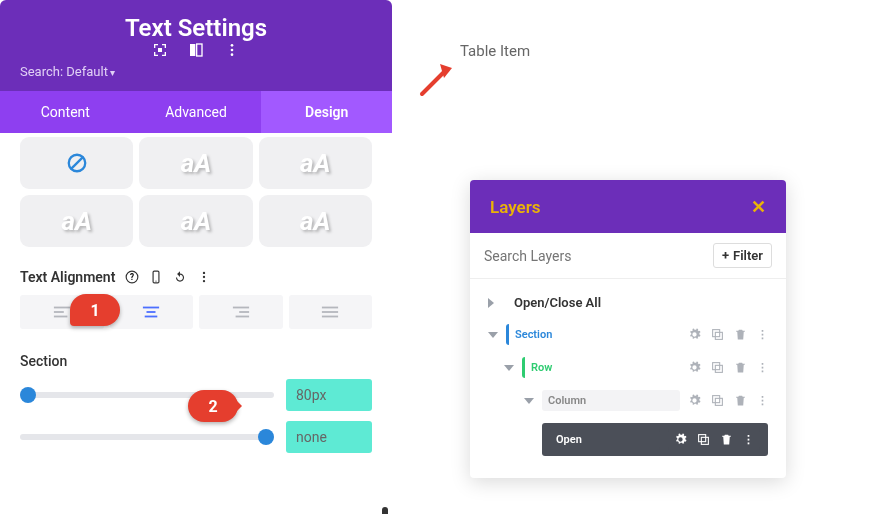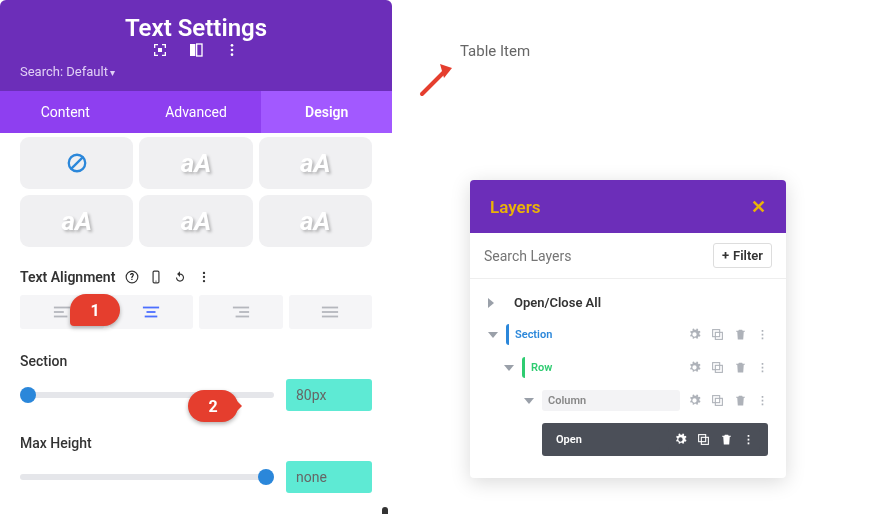--- a/index.html
+++ b/index.html
@@ -194,21 +194,20 @@
     </div>
 
     <div class="field-label">Section</div>
     <div class="slider-row">
       <div class="slider">
           <div class="thumb" style="left:0"></div>
         </div>
       <div class="slider-val">80px</div>
     </div>
 
-    <div class="field-label">Max Height</div>
     <div class="slider-row">
       <div class="slider">
           <div class="thumb" style="left:calc(100% - 16px)"></div>
         </div>
       <div class="slider-val">none</div>
     </div>
 
     <div class="scrollbar-inset"></div>
   </div>
 </div>

